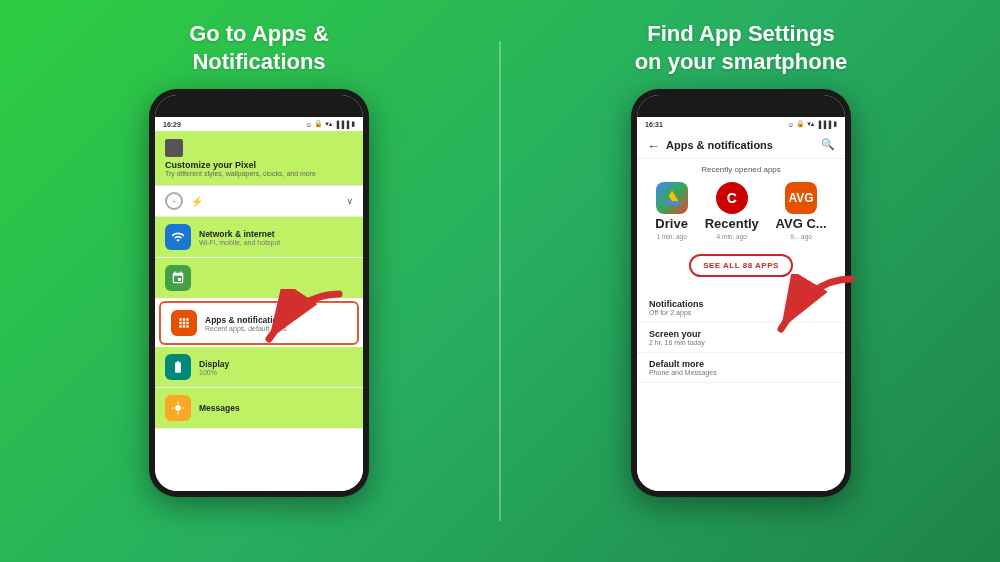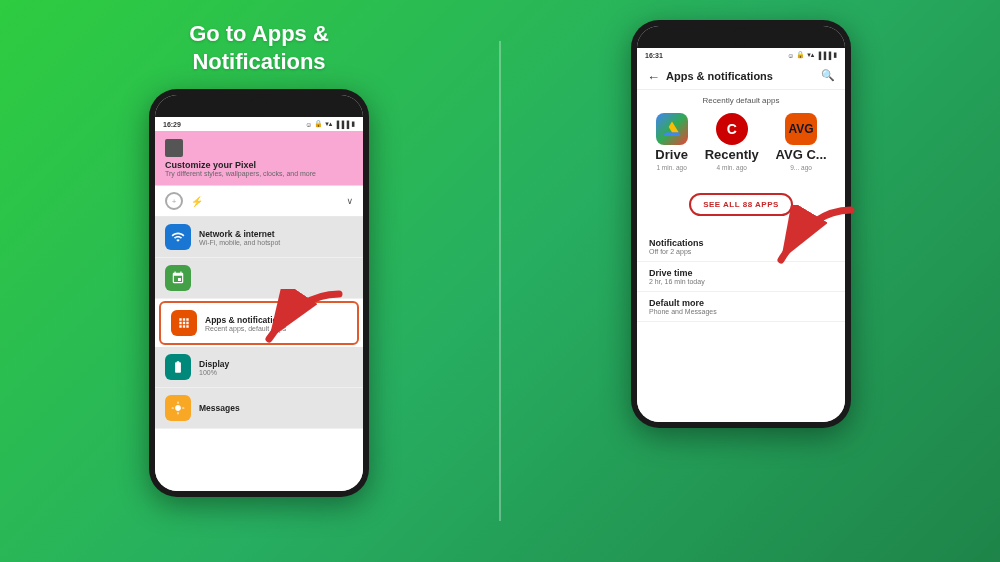--- a/index.html
+++ b/index.html
@@ -93,21 +93,21 @@
     .status-right { display: flex; gap: 2px; align-items: center; }
 
     
     .screen {
       background: #fff;
       min-height: 360px;
     }
 
     
     .settings-header {
-      background: #f9a8d4;
+      background: #bef264;
       padding: 8px 10px;
       border-bottom: 1px solid #e0e0e0;
     }
 
     .settings-customize {
       font-size: 9px;
       font-weight: 700;
       color: #222;
     }
 
@@ -147,21 +147,21 @@
       font-size: 9px;
       color: #555;
     }
 
     .settings-item {
       display: flex;
       align-items: center;
       padding: 7px 10px;
       gap: 8px;
       border-bottom: 1px solid #f0f0f0;
-      background: #e5e5e5;
+      background: #bef264;
     }
 
     .settings-item.highlighted {
       background: #fff;
       border: 2px solid #e05a2b;
       border-radius: 6px;
       margin: 2px 4px;
     }
 
     .item-icon {
@@ -256,21 +256,21 @@
       font-weight: 600;
     }
 
     .app-time {
       font-size: 6.5px;
       color: #888;
     }
 
     .see-all-btn {
       display: block;
-      margin: 12px auto 8px;
+      margin: 4px auto 8px;
       padding: 5px 12px;
       border: 2px solid #c62828;
       border-radius: 20px;
       background: transparent;
       color: #c62828;
       font-size: 8px;
       font-weight: 800;
       letter-spacing: 0.5px;
       cursor: pointer;
       width: fit-content;
@@ -422,20 +422,23 @@
 
           </div>
         </div>
       </div>
     </div>
   </div>
 
   <div class="divider-line"></div>
 
   <div class="panel">
+    <div class="panel-title">
+      Find App Settings<br>on your smartphone
+    </div>
 
     <div class="panel-wrapper">
 
       <svg class="arrow-svg" style="right:-10px; top:185px; width:100px; height:70px;" viewBox="0 0 100 70">
         <defs>
           <marker id="arrowhead-right" markerWidth="8" markerHeight="6" refX="8" refY="3" orient="auto">
             <polygon points="0 0, 8 3, 0 6" fill="#d32f2f"></polygon>
           </marker>
         </defs>
         <path d="M 90,5 Q 50,5 20,55" stroke="#d32f2f" stroke-width="7" fill="none" marker-end="url(#arrowhead-right)" stroke-linecap="round"></path>
@@ -460,21 +463,21 @@
           </div>
 
           <div class="screen">
 
             <div class="app-header">
               <span class="back-arrow">←</span>
               <span class="app-title">Apps &amp; notifications</span>
               <span class="search-icon-btn">🔍</span>
             </div>
 
-            <div class="recently-opened-label">Recently default apps</div>
+            <div class="recently-opened-label">Recently opened apps</div>
 
             <div class="app-icons-row">
 
               <div class="app-item">
                 <div class="app-circle" style="background: linear-gradient(135deg,#4285f4 0%,#34a853 50%,#ea4335 100%);">
                   <svg width="20" height="20" viewBox="0 0 24 24">
                       <path d="M1.5 20.5L4 16h16l2.5 4.5H1.5z" fill="#4285f4"></path>
                       <path d="M12 3L4 16h8l8-13H12z" fill="#34a853"></path>
                       <path d="M12 3L4 16h16L12 3z" fill="none"></path>
                       <path d="M20 16L12 3 8 9.5l4 6.5H20z" fill="#fbbc05"></path>
@@ -487,38 +490,38 @@
               <div class="app-item">
                 <div class="app-circle" style="background:#cc0000; border-radius:50%;">
                   <span style="color:white;font-size:14px;font-weight:800;">C</span>
                 </div>
                 <div class="app-name">Recently</div>
                 <div class="app-time">4 min. ago</div>
               </div>
 
               <div class="app-item">
                 <div class="app-circle" style="background:#e65100; border-radius:8px;">
-                  <span style="color:#0f172a;font-size:12px;font-weight:800;">AVG</span>
+                  <span style="color:#ffffff;font-size:12px;font-weight:800;">AVG</span>
                 </div>
                 <div class="app-name">AVG C...</div>
                 <div class="app-time">9... ago</div>
               </div>
             </div>
 
             <div style="display:flex; justify-content:center; margin: 4px 0 8px;">
               <button class="see-all-btn">SEE ALL 88 APPS</button>
             </div>
 
             <div class="notification-row">
               <div class="notif-label">Notifications</div>
               <div class="notif-sub">Off for 2 apps</div>
             </div>
 
             <div class="notification-row">
-              <div class="notif-label">Drive time</div>
+              <div class="notif-label">Screen your</div>
               <div class="notif-sub">2 hr, 16 min today</div>
             </div>
 
             <div class="notification-row">
               <div class="notif-label">Default more</div>
               <div class="notif-sub">Phone and Messages</div>
             </div>
 
           </div>
         </div>

